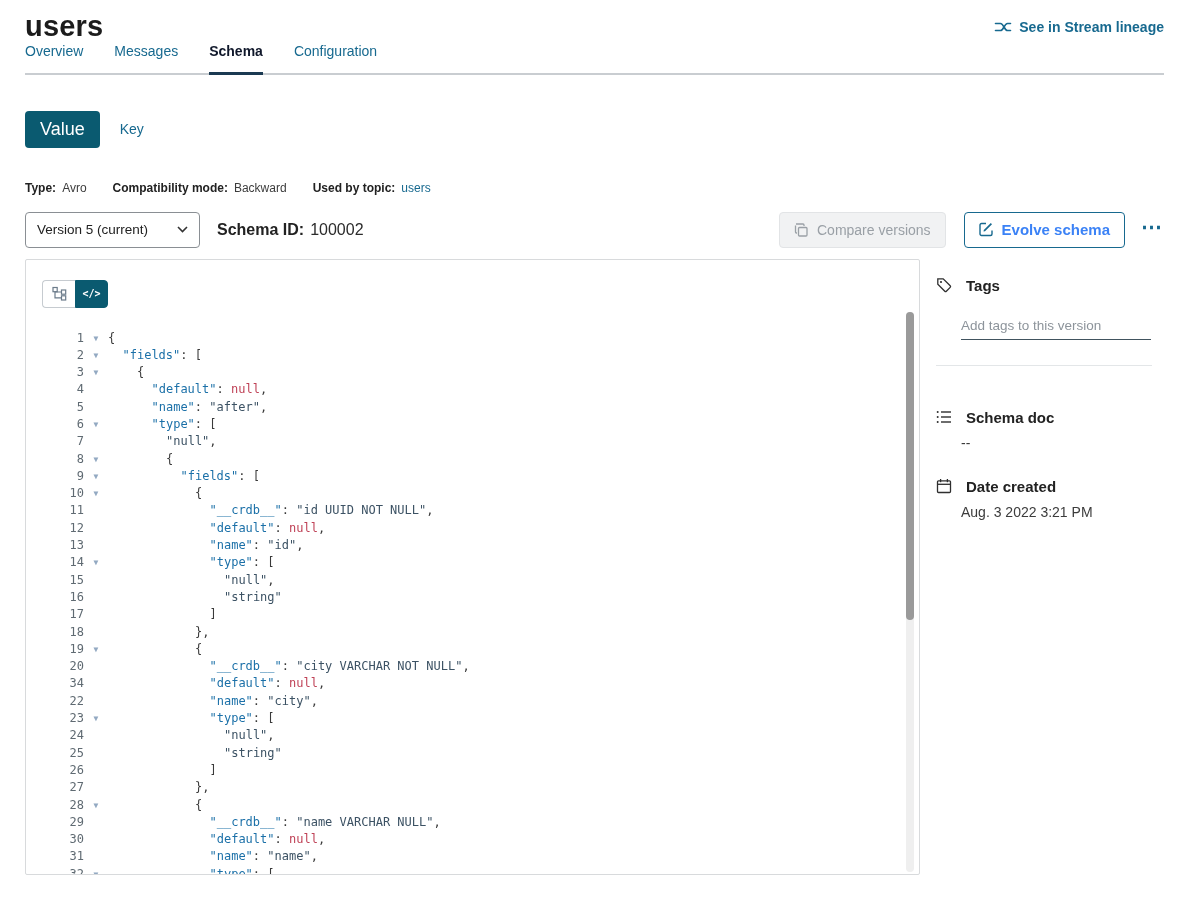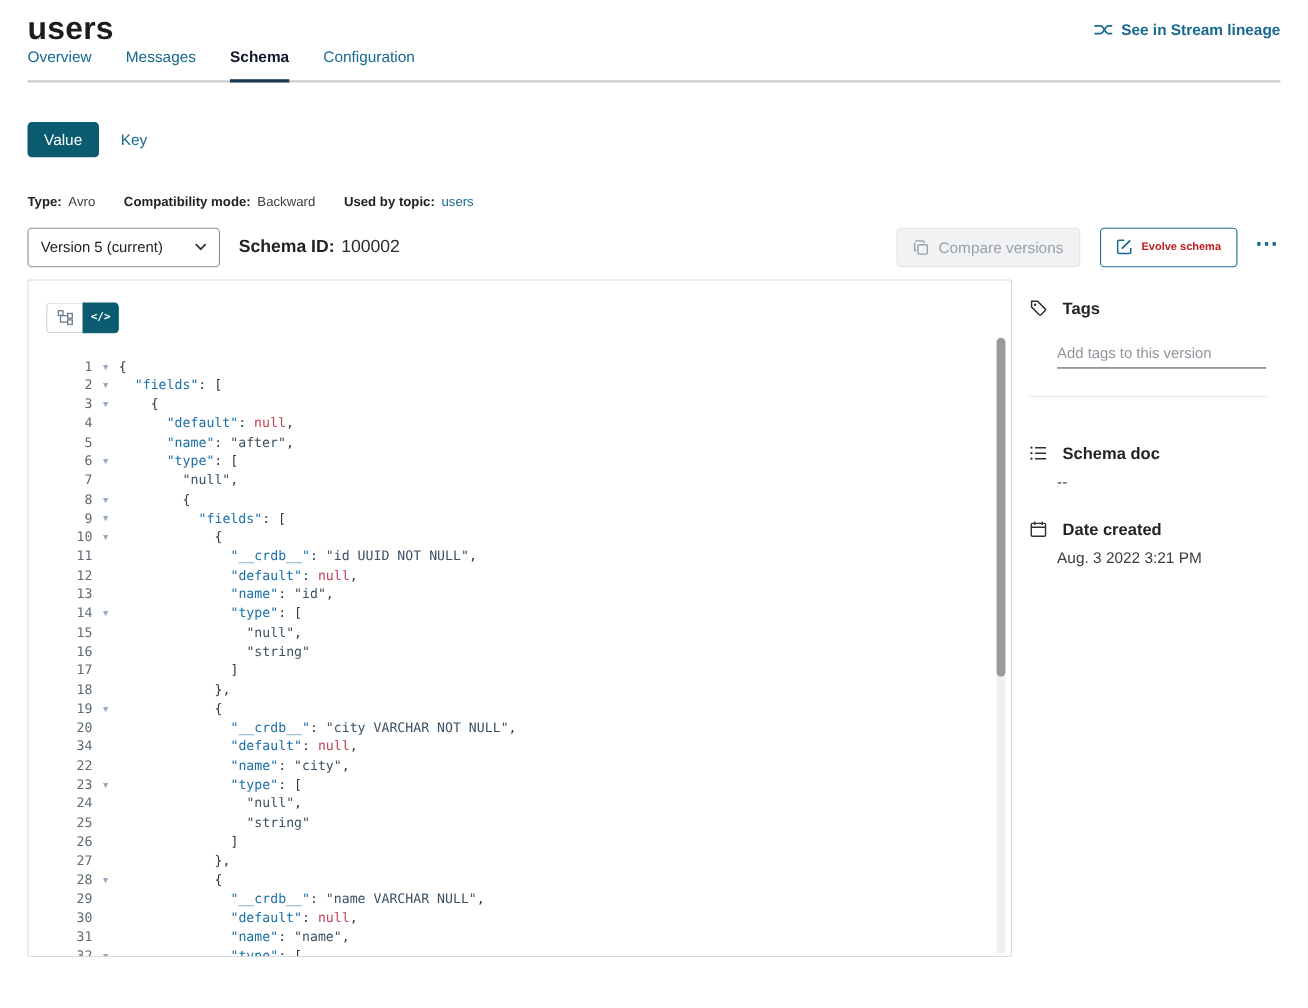--- a/index.html
+++ b/index.html
@@ -14,21 +14,21 @@
     font-weight:600; text-decoration:none; cursor:pointer; }
 
   
   .tabs { display:flex; gap:31px; border-bottom:2px solid #c9cdd1; }
   .tab { font-size:14px; color:#17698f; padding-bottom:13px; cursor:pointer;
     border-bottom:3px solid transparent; margin-bottom:-2.5px; }
   .tab.active { color:#0f172a; font-weight:600; border-bottom-color:#1b3a52; }
 
   
   .vk-row { display:flex; align-items:center; margin-top:36px; }
-  .vbtn { background:#0a5a70; color:#fff; border:none; border-radius:4px; font-size:14px;
+  .vbtn { background:#0a5a70; color:#fff; border:none; border-radius:4px; font-size:18px;
     padding:8px 15px; font-family:inherit; cursor:pointer; }
   .kbtn { background:none; border:none; color:#17698f; font-size:14px; margin-left:20px;
     font-family:inherit; cursor:pointer; }
 
   
   .meta-row { display:flex; align-items:center; margin-top:33px; font-size:12px; color:#3c3c3c; }
   .mlabel { font-weight:700; color:#222; }
   .mval { margin-left:6px; }
   .mgap { width:26px; }
   .mlink { margin-left:6px; color:#17698f; cursor:pointer; }
@@ -38,22 +38,22 @@
   .select { width:175px; height:36px; border:1px solid #8a8f94; border-radius:4px;
     display:flex; align-items:center; justify-content:space-between; padding:0 11px;
     font-size:13.5px; color:#222; cursor:pointer; background:#fff; }
   .select .chev { display:flex; align-items:center; }
   .toolbar .idlabel { margin-left:17px; }
   .spacer { flex:1; }
   .compare-btn { display:flex; align-items:center; gap:9px; height:36px; padding:0 14px;
     background:#f1f2f3; border:1px solid #e2e4e6; border-radius:4px; color:#9aa0a6;
     font-size:14px; font-family:inherit; cursor:default; }
   .evolve-btn { display:flex; align-items:center; gap:8px; height:36px; padding:0 14px;
-    background:#fff; border:1px solid #17698f; border-radius:4px; color:#b91c1c;
-    font-size:10px; font-weight:600; font-family:inherit; cursor:pointer; margin-left:18px; }
+    background:#fff; border:1px solid #17698f; border-radius:4px; color:#3b82f6;
+    font-size:15px; font-weight:600; font-family:inherit; cursor:pointer; margin-left:18px; }
   .more-btn { background:none; border:none; color:#17698f; font-size:21px; font-weight:700;
     margin-left:14px; cursor:pointer; line-height:1; padding:0 2px 6px 2px; }
 
   
   .main { display:flex; margin-top:11px; height:616px; }
   .code-panel { position:relative; width:895px; border:1px solid #d8dadc; border-radius:2px;
     padding:20px 0 0 16px; overflow:hidden; }
   .view-toggle { display:flex; }
   .vt { width:33px; height:28px; display:flex; align-items:center; justify-content:center;
     background:#fff; border:1px solid #c6cbd0; cursor:pointer; }

